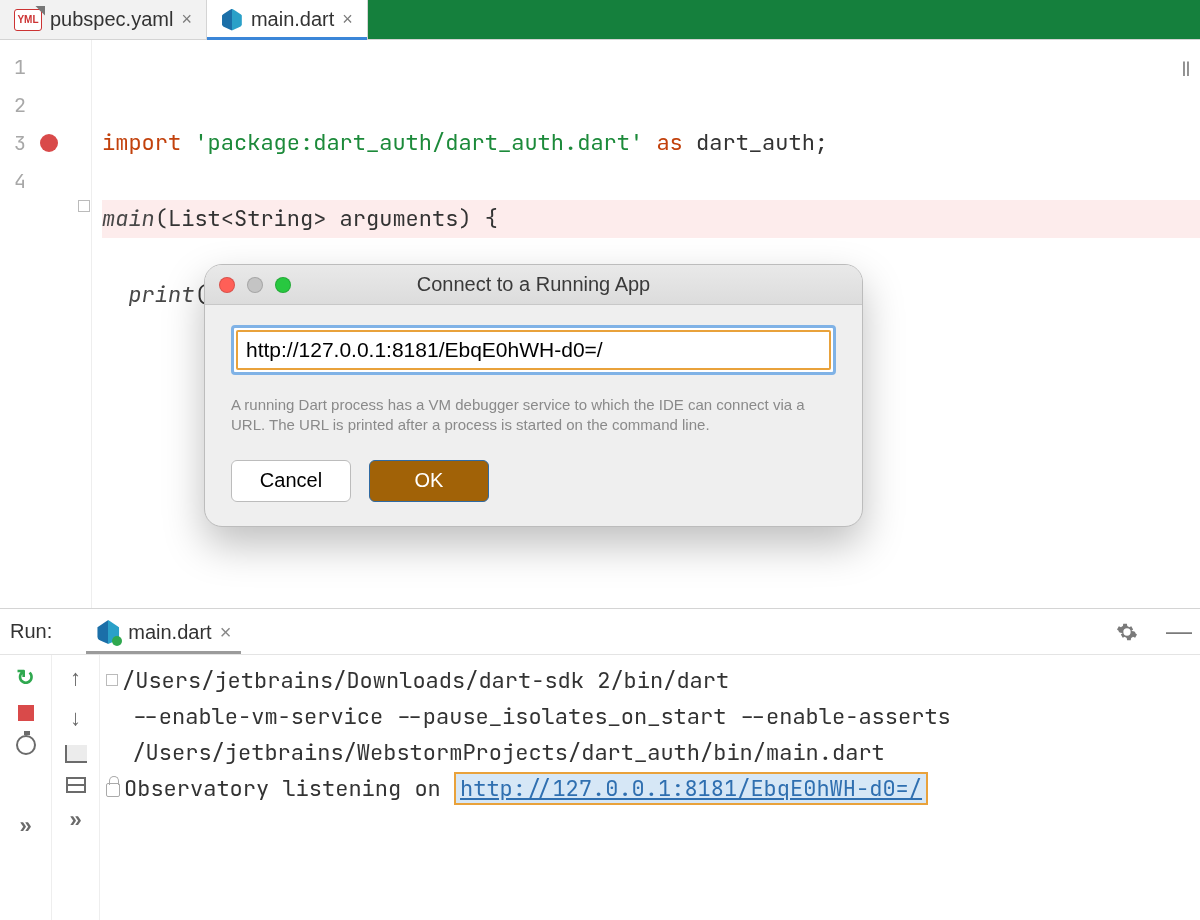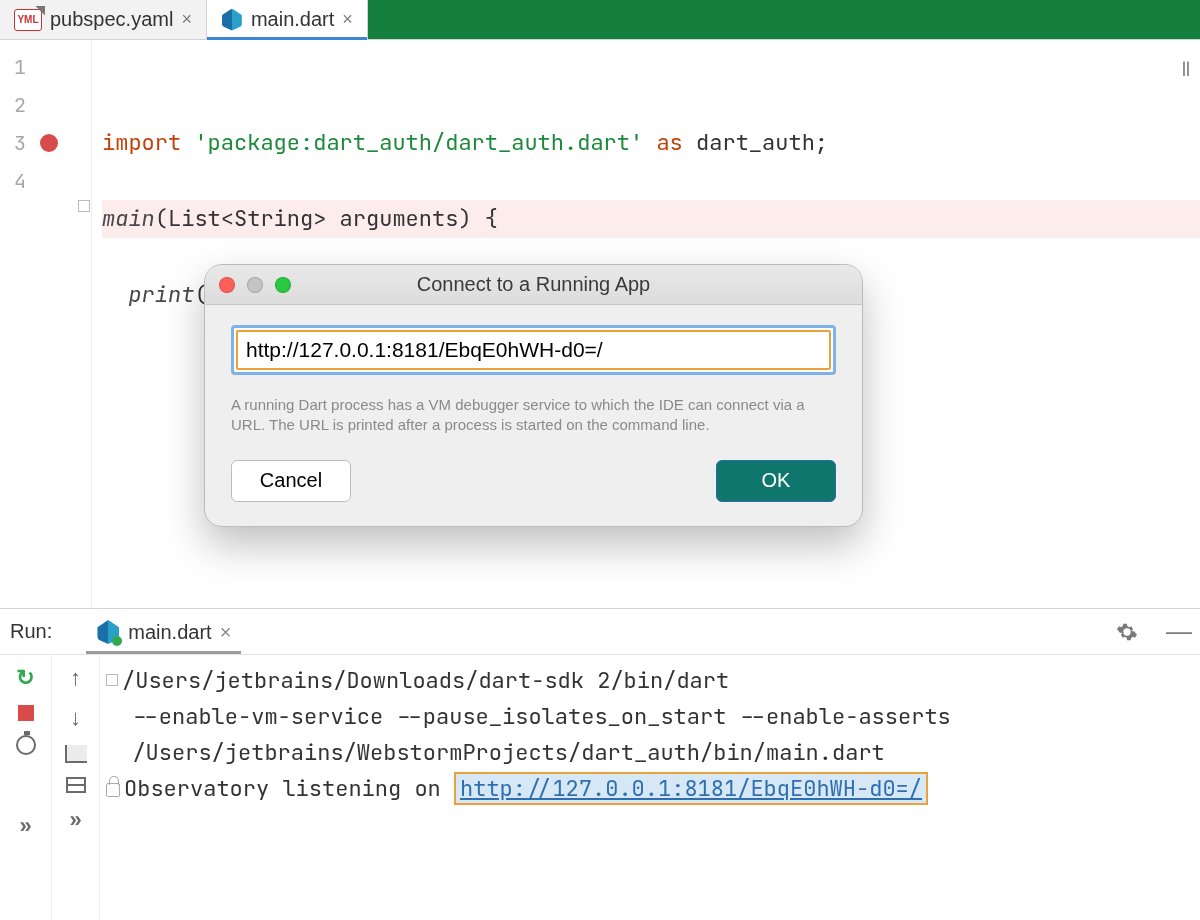--- a/index.html
+++ b/index.html
@@ -34,23 +34,23 @@
   .dlg-titlebar { height:40px; background:linear-gradient(#e9e9e9,#dcdcdc); border-bottom:1px solid #c8c8c8; display:flex; align-items:center; position:relative; }
   .traffic { position:absolute; left:14px; display:flex; gap:12px; }
   .traffic span { width:16px; height:16px; border-radius:50%; display:block; border:1px solid rgba(0,0,0,.15); }
   .tl-red{background:#ff5f57;} .tl-yel{background:#c4c4c4;} .tl-grn{background:#28c840;}
   .dlg-title { flex:1; text-align:center; font-size:20px; color:#3a3a3a; }
   .dlg-body { padding:20px 26px 24px; font-size:20px; color:#333; }
   .dlg-label { margin-bottom:16px; font-size:21px; }
   .dlg-input-wrap { border:3px solid #7fb2e6; border-radius:4px; padding:2px; background:#fff; }
   .dlg-input { width:100%; border:2px solid #e9a23b; border-radius:2px; padding:6px 8px; font-size:21px; font-family:inherit; outline:none; }
   .dlg-help { margin-top:20px; color:#8a8a8a; font-size:15px; line-height:1.35; }
-  .dlg-buttons { display:flex; justify-content:space-between; gap:24px; margin-top:24px; }
+  .dlg-buttons { display:flex; justify-content:flex-start; gap:18px; margin-top:24px; }
   .btn { min-width:120px; height:42px; border-radius:6px; font-size:20px; border:1px solid #bcbcbc; background:#fff; }
-  .btn.primary { background:#0f766e; color:#fff; border-color:#2f6aa3; }
+  .btn.primary { background:#a16207; color:#fff; border-color:#2f6aa3; }
 
   
   .run-panel { height:312px; border-top:1px solid #d4d4d4; display:flex; flex-direction:column; background:#fff; }
   .run-header { height:46px; display:flex; align-items:center; border-bottom:1px solid #e4e4e4; padding:0 10px; gap:28px; }
   .run-title { font-size:20px; color:#333; margin-right:6px; }
   .run-tab { display:flex; align-items:center; gap:8px; padding:4px 10px 0; height:100%; border-bottom:3px solid #9b9b9b; font-size:20px; }
   .run-tab .close { color:#888; }
   .run-header .spacer { flex:1; }
   .gear { width:22px; height:22px; color:#7a7a7a; }
   .minus { font-size:26px; color:#7a7a7a; width:24px; text-align:center; }

